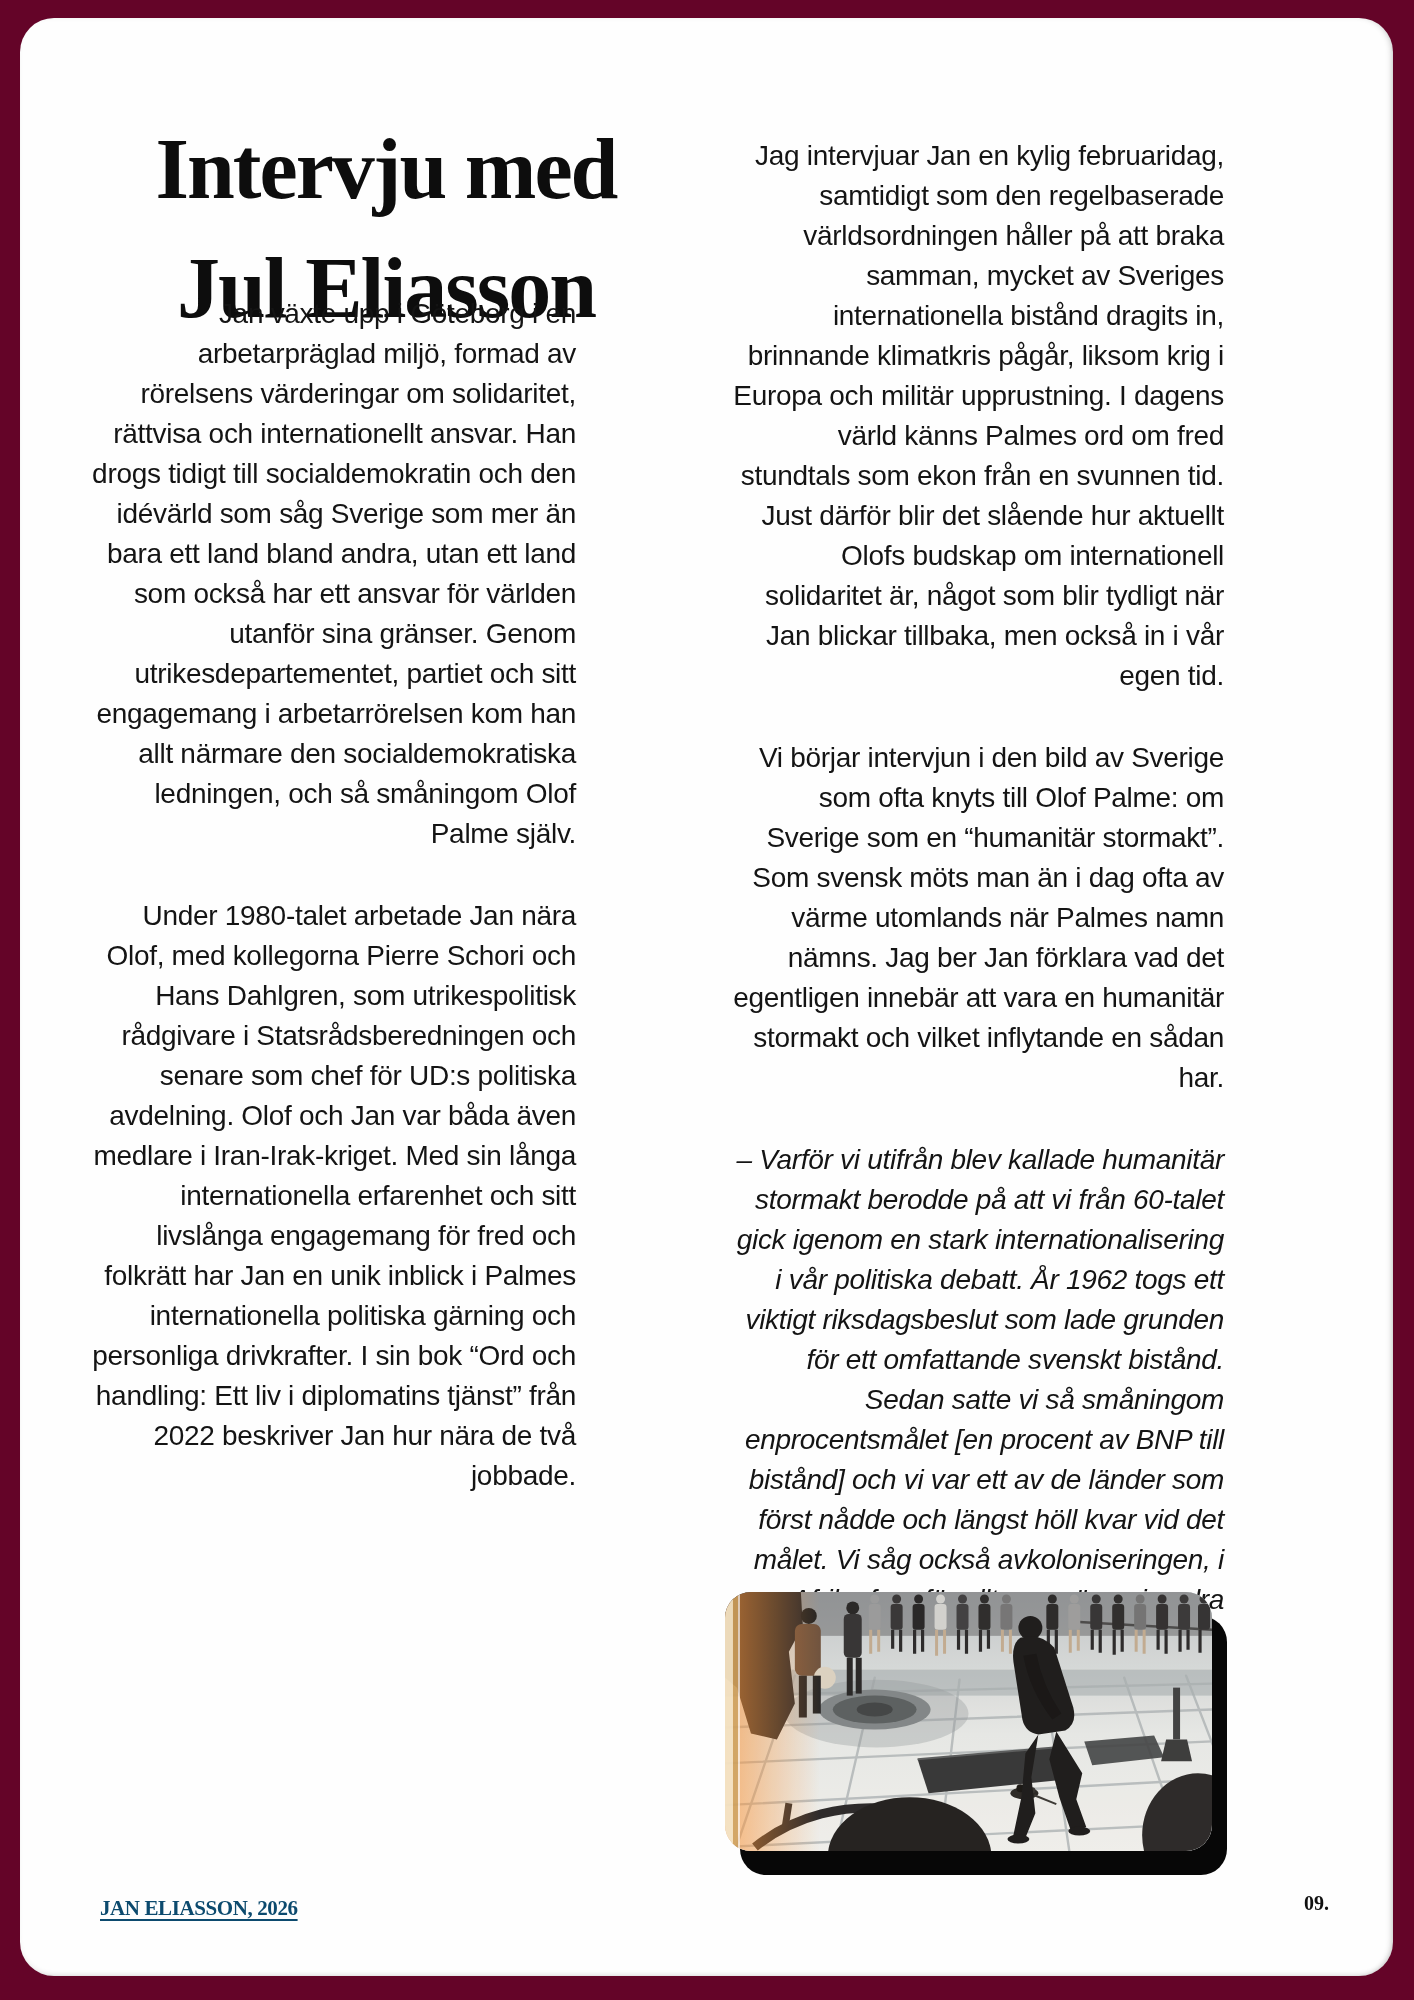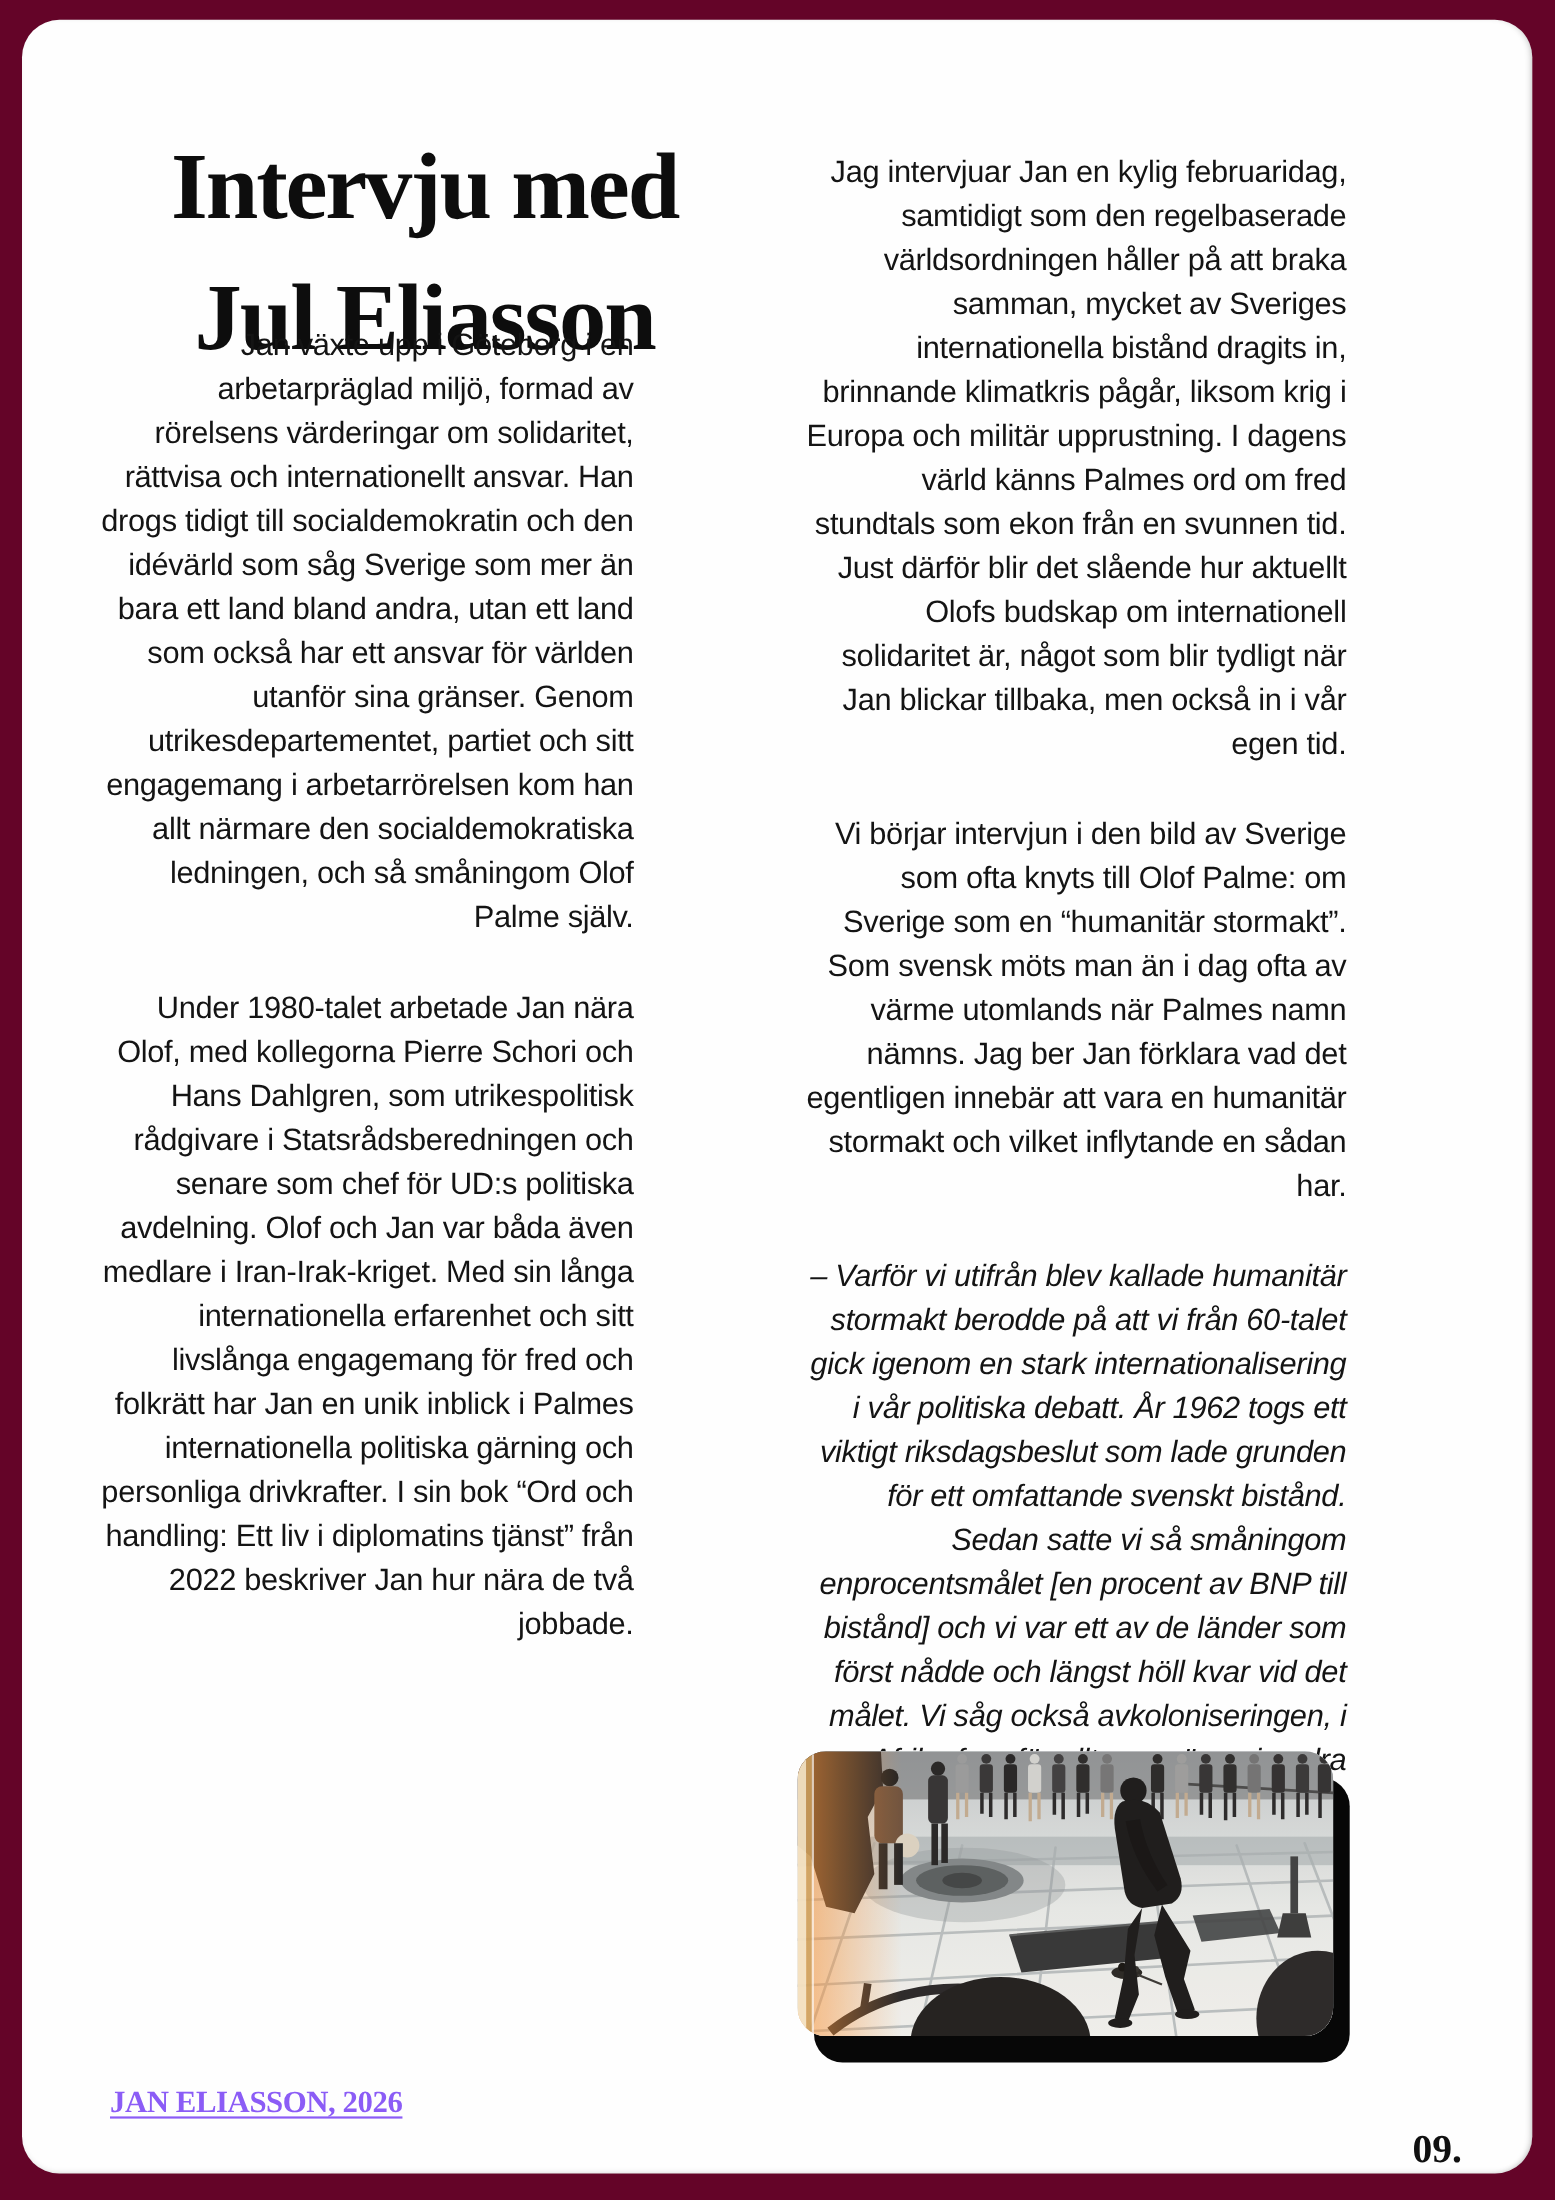--- a/index.html
+++ b/index.html
@@ -33,27 +33,27 @@
   .photo{
     position:absolute;left:705px;top:1574px;width:487px;height:259px;margin:0;
     border-radius:26px;overflow:hidden;
     box-shadow:15px 24px 0 0 #070707;
     background:#dfe3e5;
   }
   .photo svg{display:block;width:100%;height:100%;}
   .footer-cite{
     position:absolute;left:80px;top:1878px;
     font-family:"Liberation Serif","DejaVu Serif",serif;
-    font-weight:700;font-size:28px;letter-spacing:-0.4px;color:#8b5cf6;
+    font-weight:700;font-size:21px;letter-spacing:-0.4px;color:#0c4a6e;
     text-decoration:underline;text-decoration-thickness:2px;text-underline-offset:4px;
   }
   .page-num{
     position:absolute;right:64px;top:1874px;
     font-family:"Liberation Serif","DejaVu Serif",serif;
-    font-weight:700;font-size:36px;color:#101010;margin-top:40px;
+    font-weight:700;font-size:20px;color:#101010;
   }
 </style>
 </head>
 <body>
 
 <div class="frame">
   <div class="page">
 
     <h1 class="title">
       <span>Intervju med</span>

